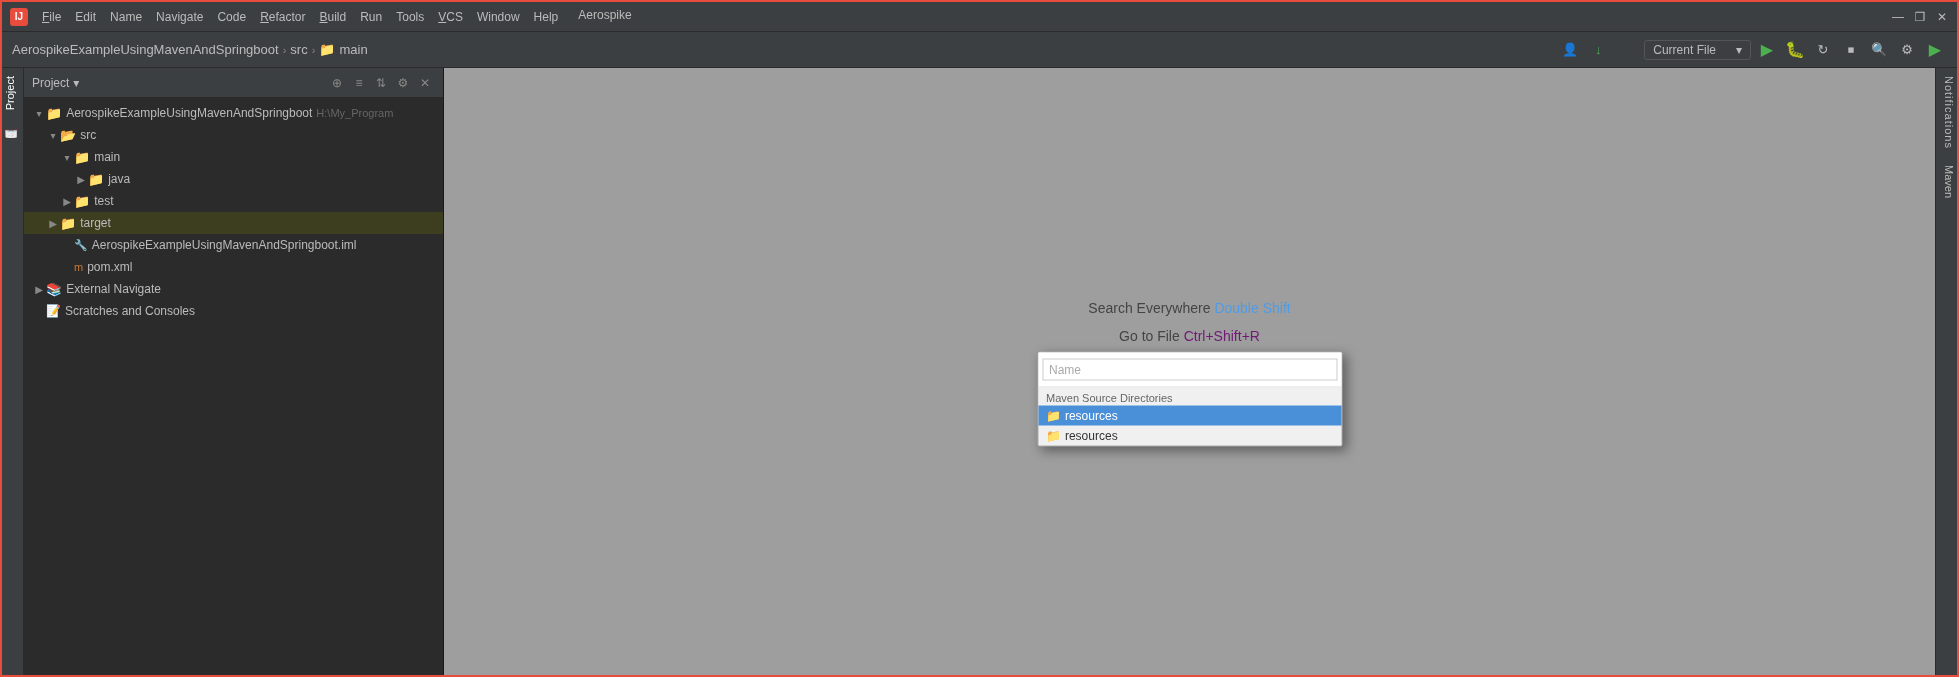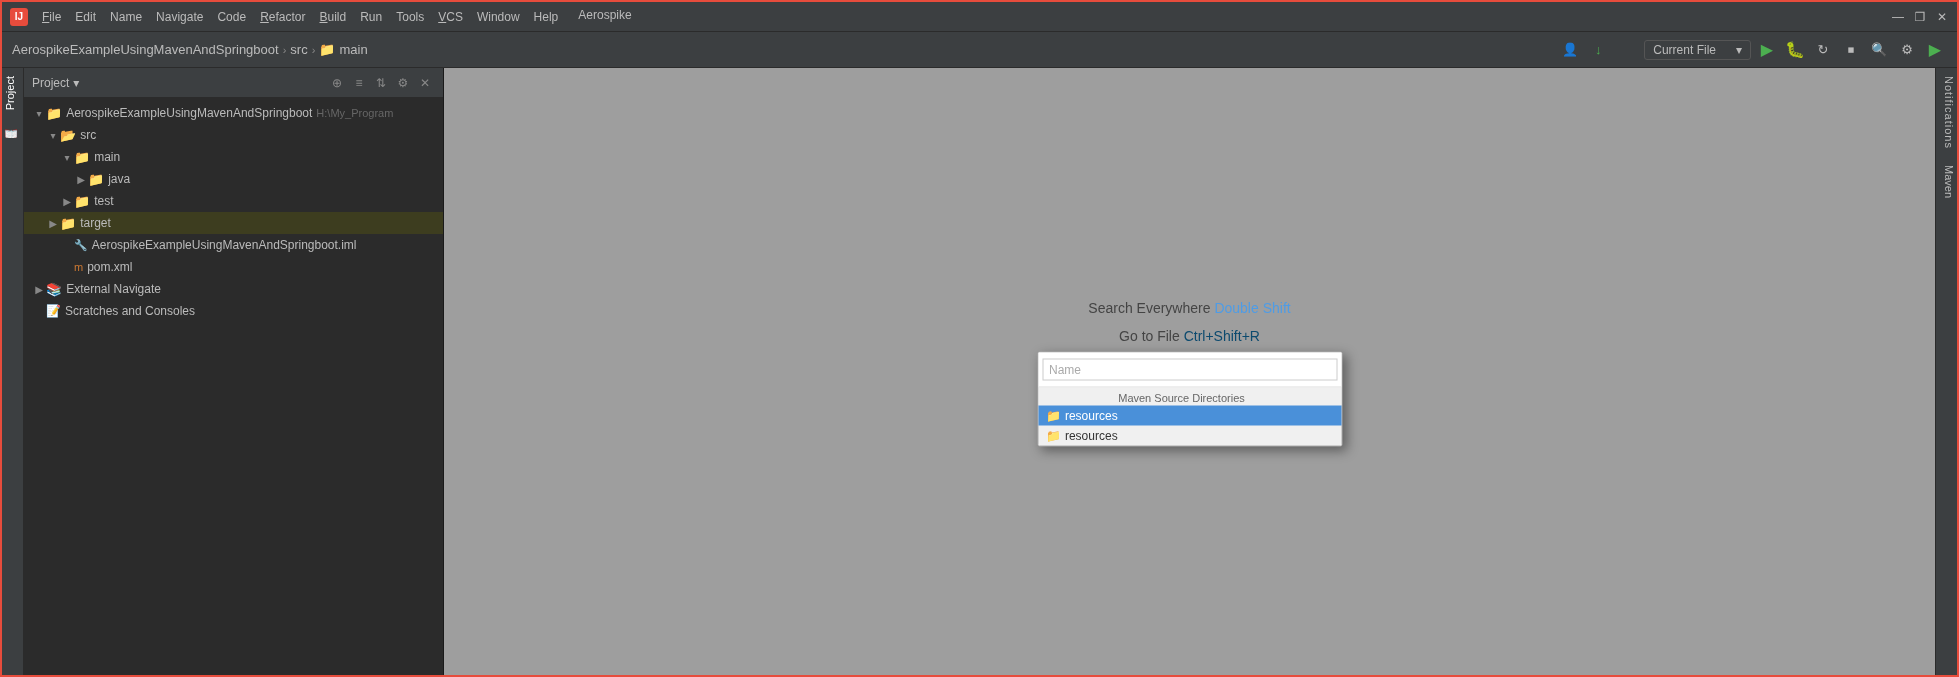--- a/index.html
+++ b/index.html
@@ -289,21 +289,20 @@
       font-size: 12px;
       outline: none;
       color: #333;
     }
     .dialog-input::placeholder { color: #aaa; }
     .dialog-section-label {
       padding: 4px 24px 2px 8px;
       font-size: 11px;
       color: #666;
       background: #f0f0f0;
-      text-align: center;
     }
     .dialog-list-item {
       display: flex;
       align-items: center;
       padding: 3px 8px;
       cursor: pointer;
       font-size: 12px;
       color: #333;
       gap: 4px;
     }
@@ -481,21 +480,21 @@
       </div>
     </div>
   </div>
 
   <div class="editor-area">
     <div class="search-hint">
       <div style="margin-bottom:12px;">
         <span>Search Everywhere</span>&nbsp;<span style="color:#4e9ce6;">Double Shift</span>
       </div>
       <div>
-        <span>Go to File</span>&nbsp;<span style="color:#0c4a6e;">Ctrl+Shift+R</span>
+        <span>Go to File</span>&nbsp;<span style="color:#701a75;">Ctrl+Shift+R</span>
       </div>
     </div>
 
     <div class="dialog-overlay">
       <div class="dialog">
         <div class="dialog-input-row">
           <input class="dialog-input" placeholder="Name" style="">
         </div>
         <div class="dialog-section-label">Maven Source Directories</div>
         <div class="dialog-list-item selected">

